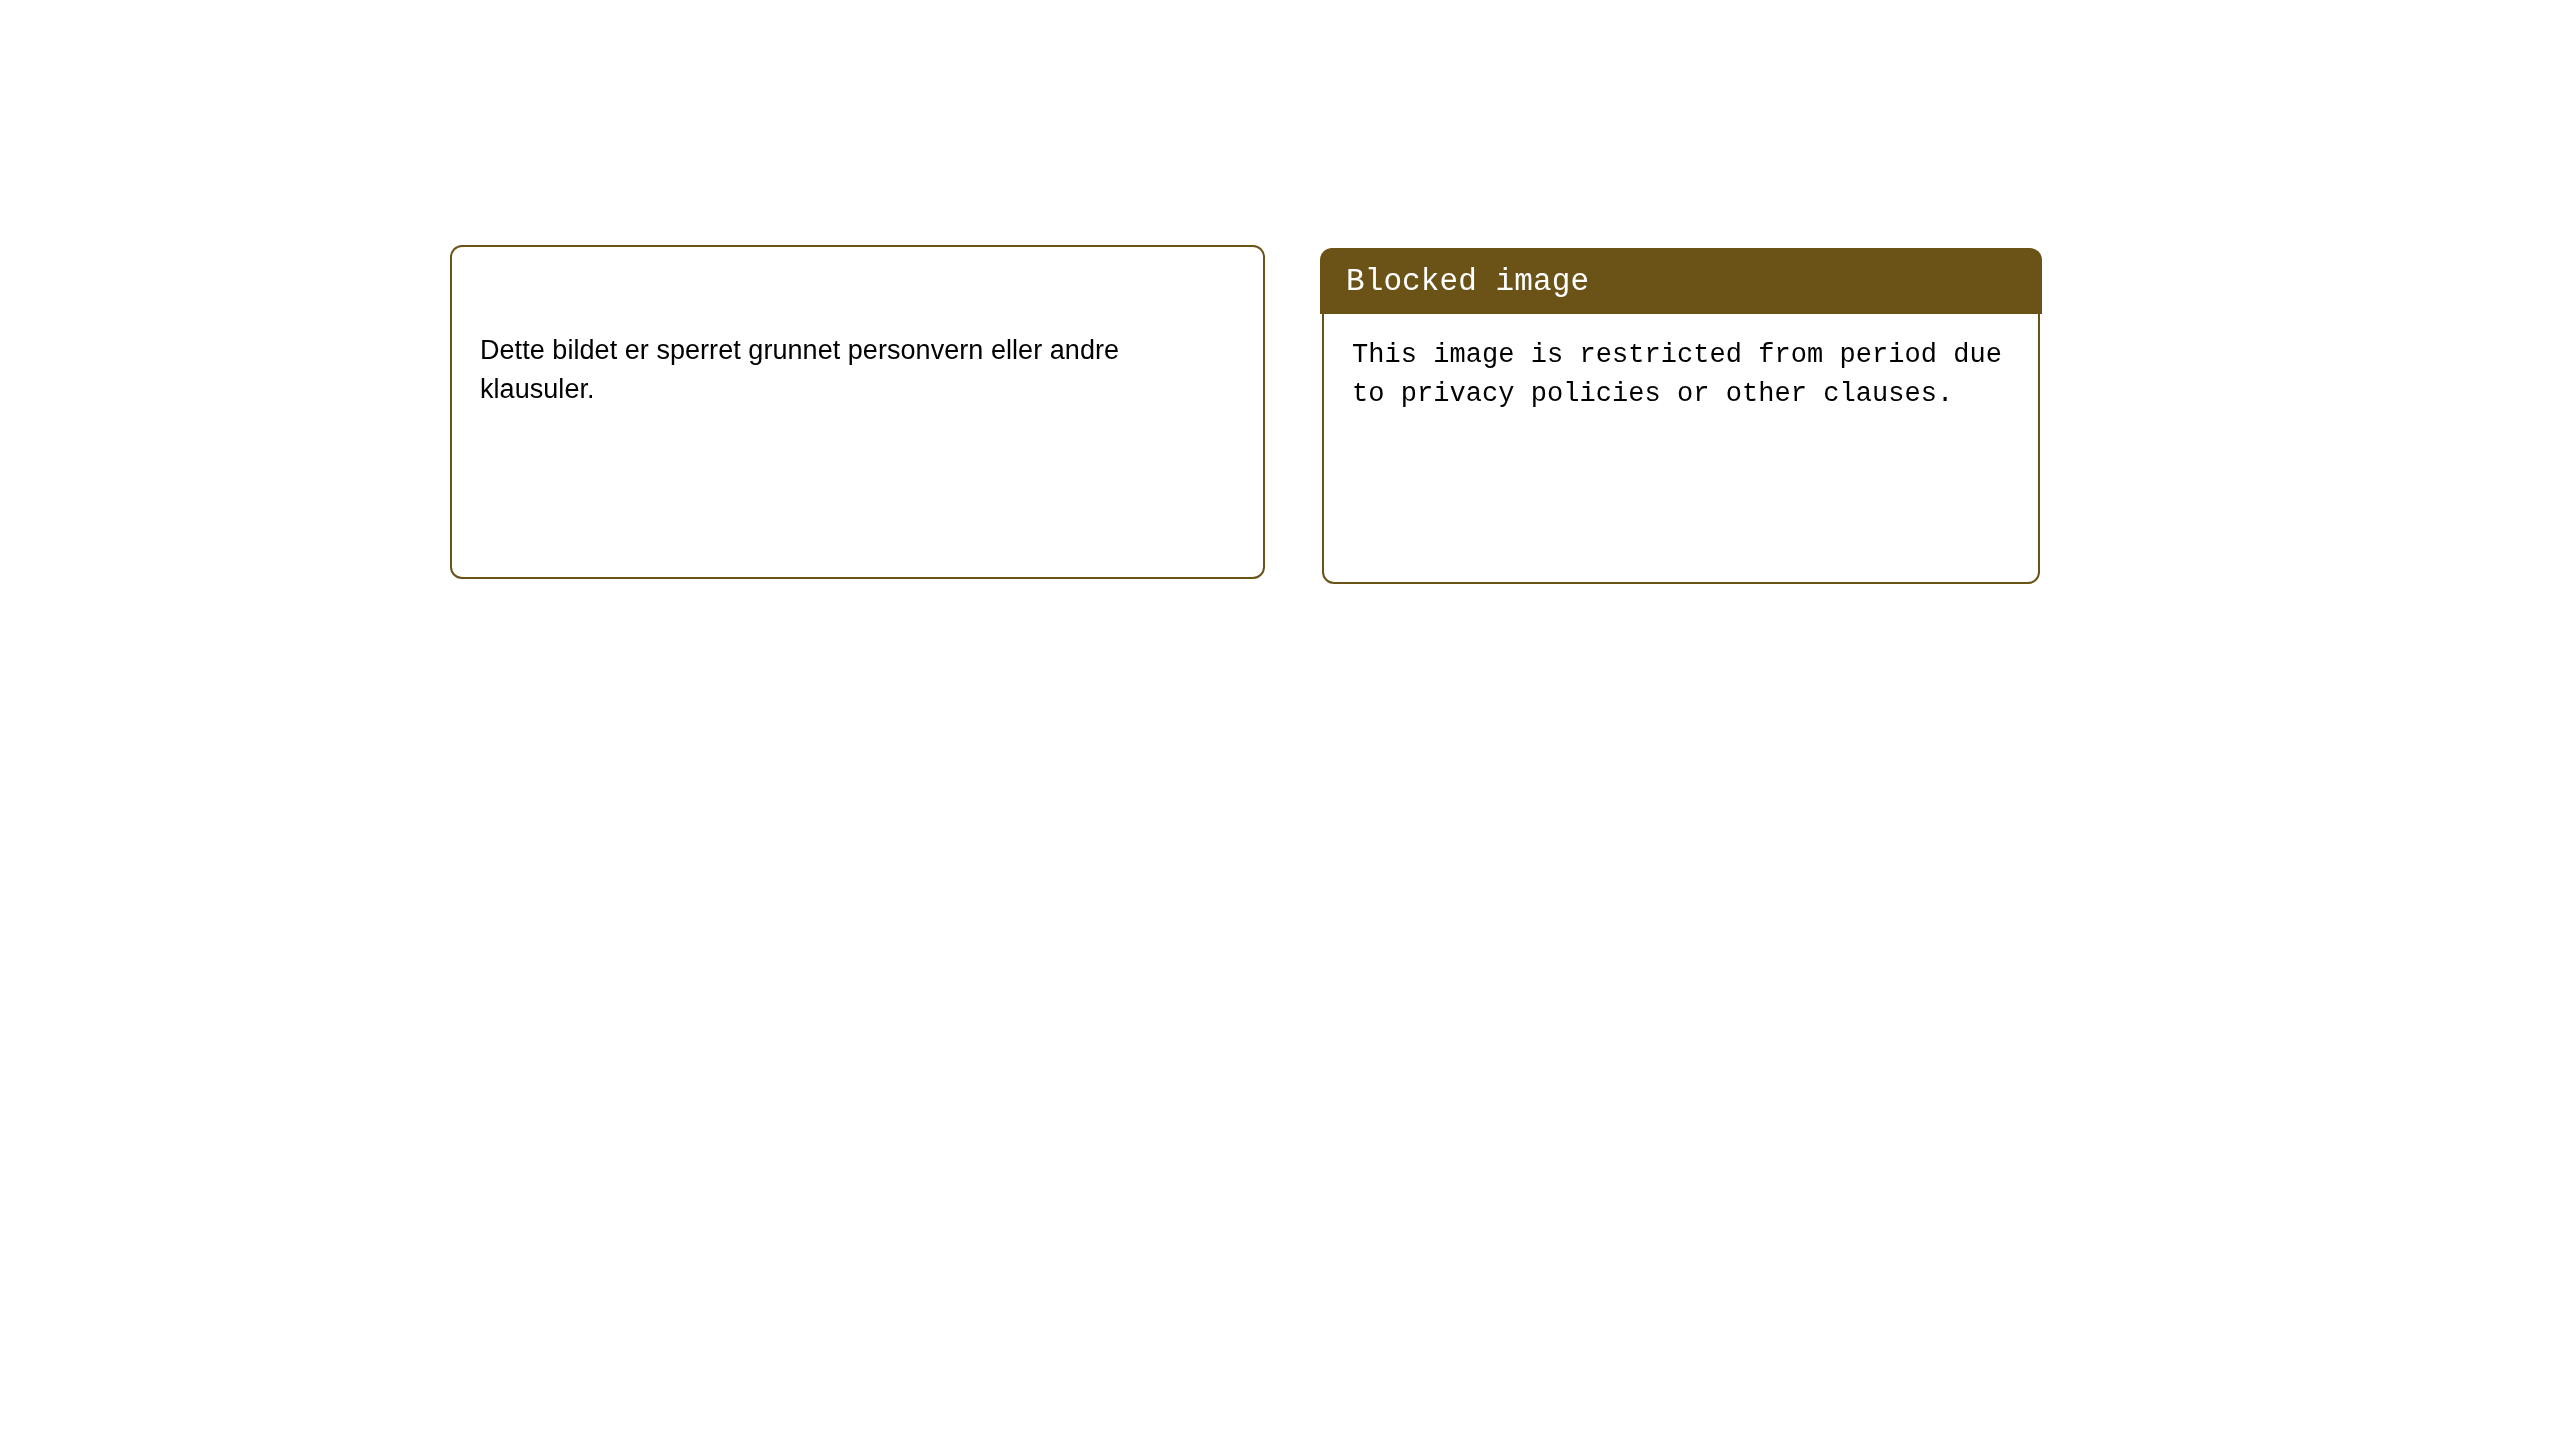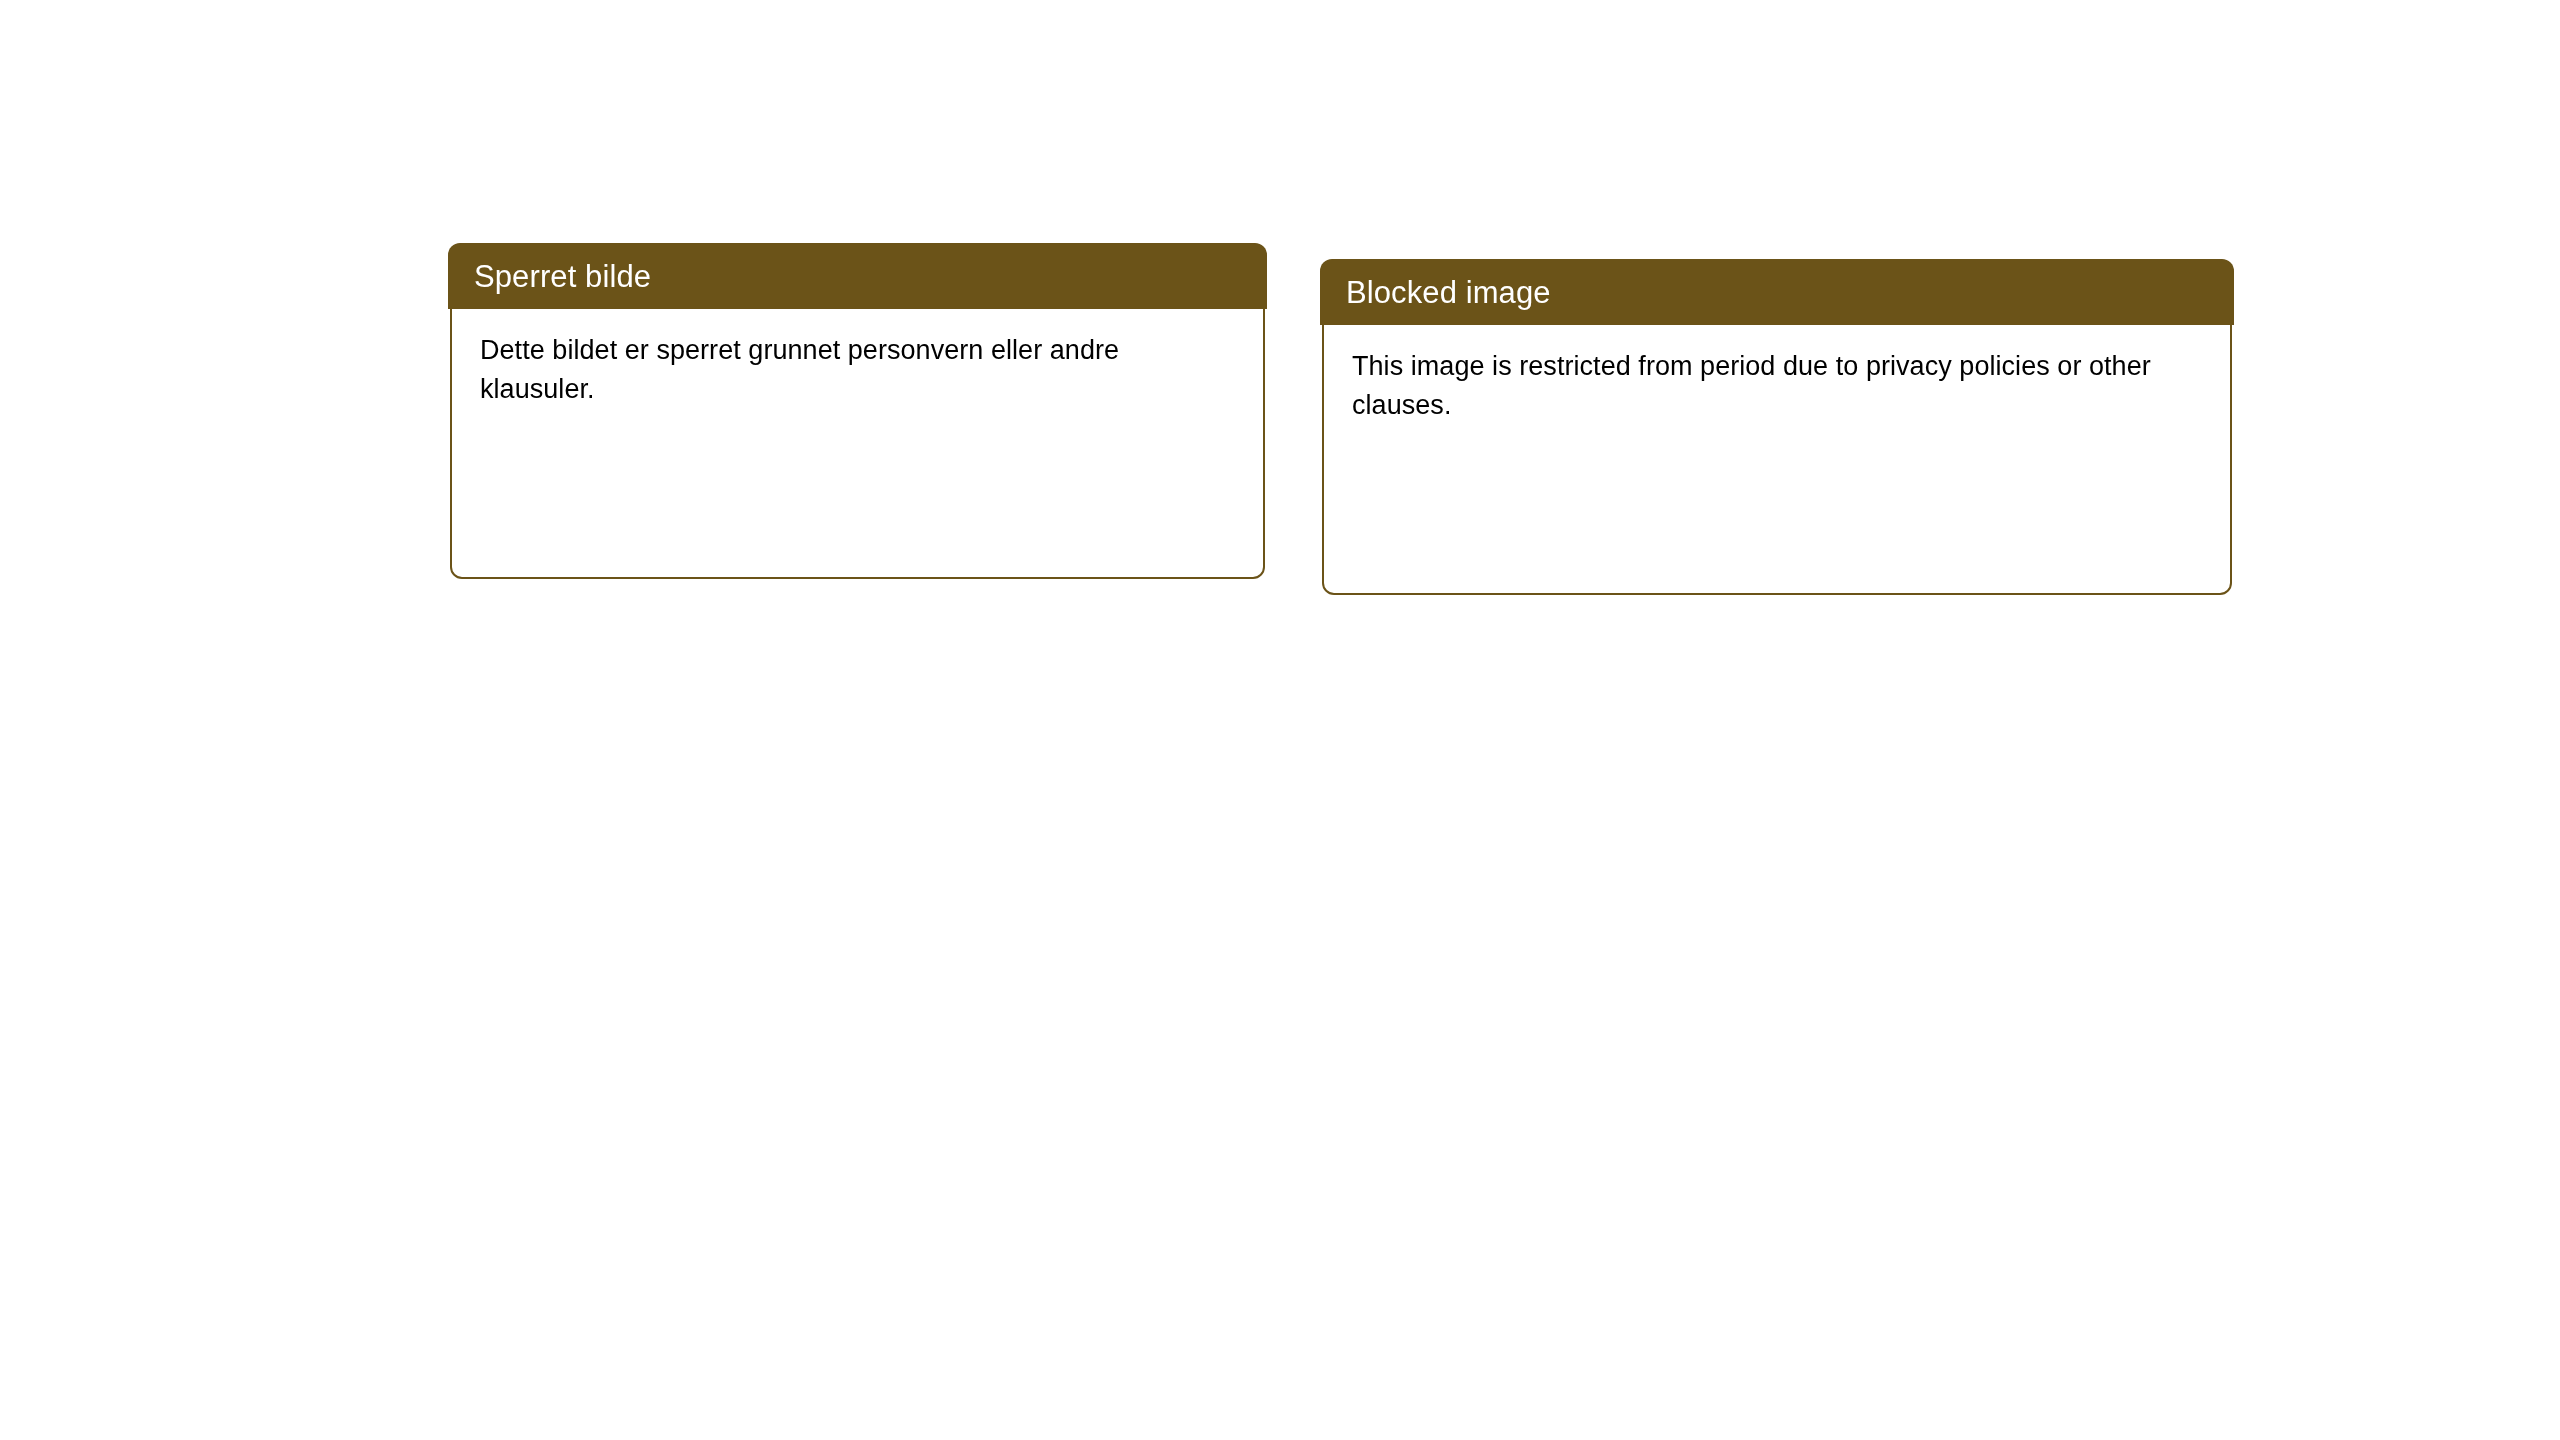--- a/index.html
+++ b/index.html
@@ -80,34 +80,32 @@
   
   #card-blocked-no {
     left: 450px;
     top: 245px;
     width: 815px;
     height: 334px;
   }
 
   #card-blocked-en {
     left: 1322px;
-    top: 261px;
-    width: 910px;
+    top: 250px;
+    width: 718px;
     height: 334px;
+    font-family: Liberation Mono, monospace;
   }
 </style>
 </head>
 <body>
 
 <div id="canvas">
 
   <div class="card" id="card-blocked-no">
-    <div class="card-header">
-      <span class="card-title">Sperret bilde</span>
-    </div>
     <div class="card-body">
       <p class="body-text">Dette bildet er sperret grunnet personvern eller andre klausuler.</p>
     </div>
   </div>
 
   <div class="card" id="card-blocked-en">
     <div class="card-header">
       <span class="card-title">Blocked image</span>
     </div>
     <div class="card-body">

